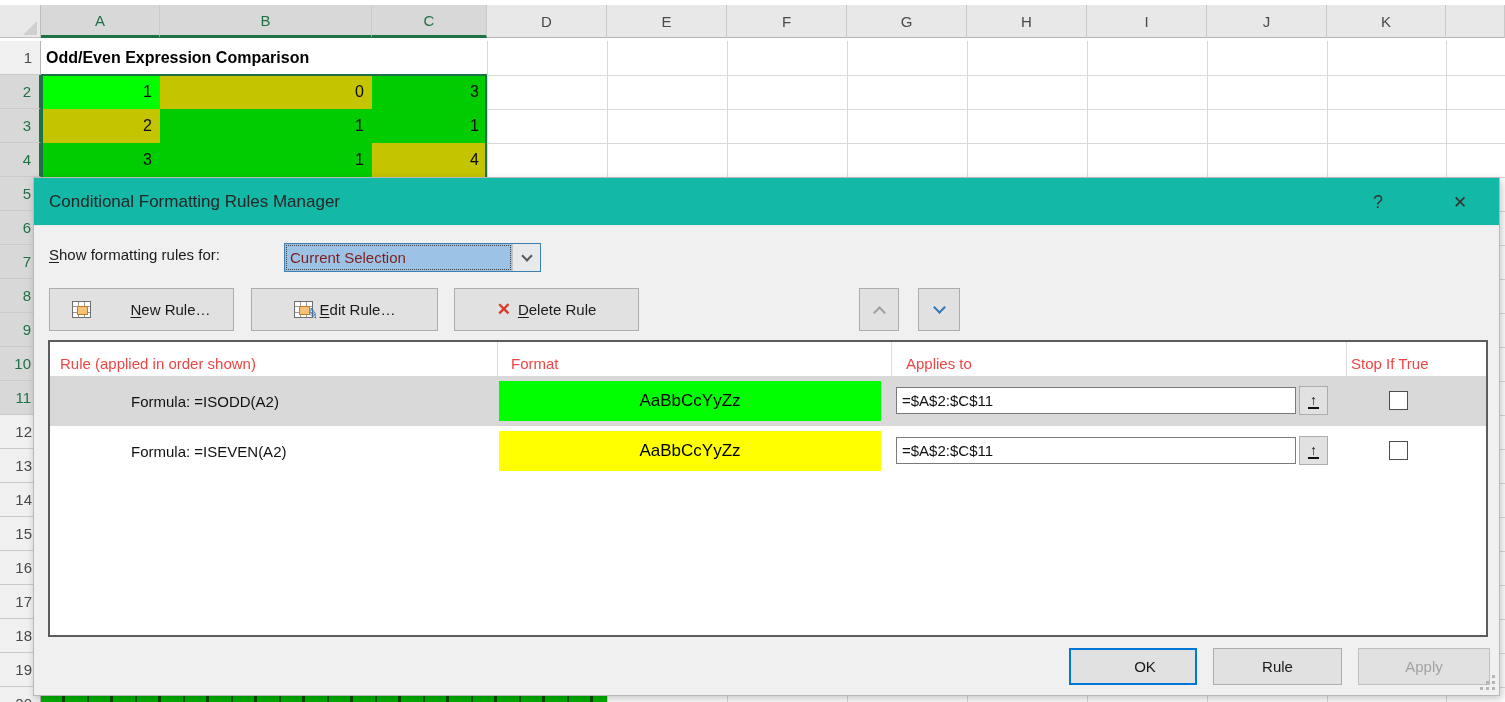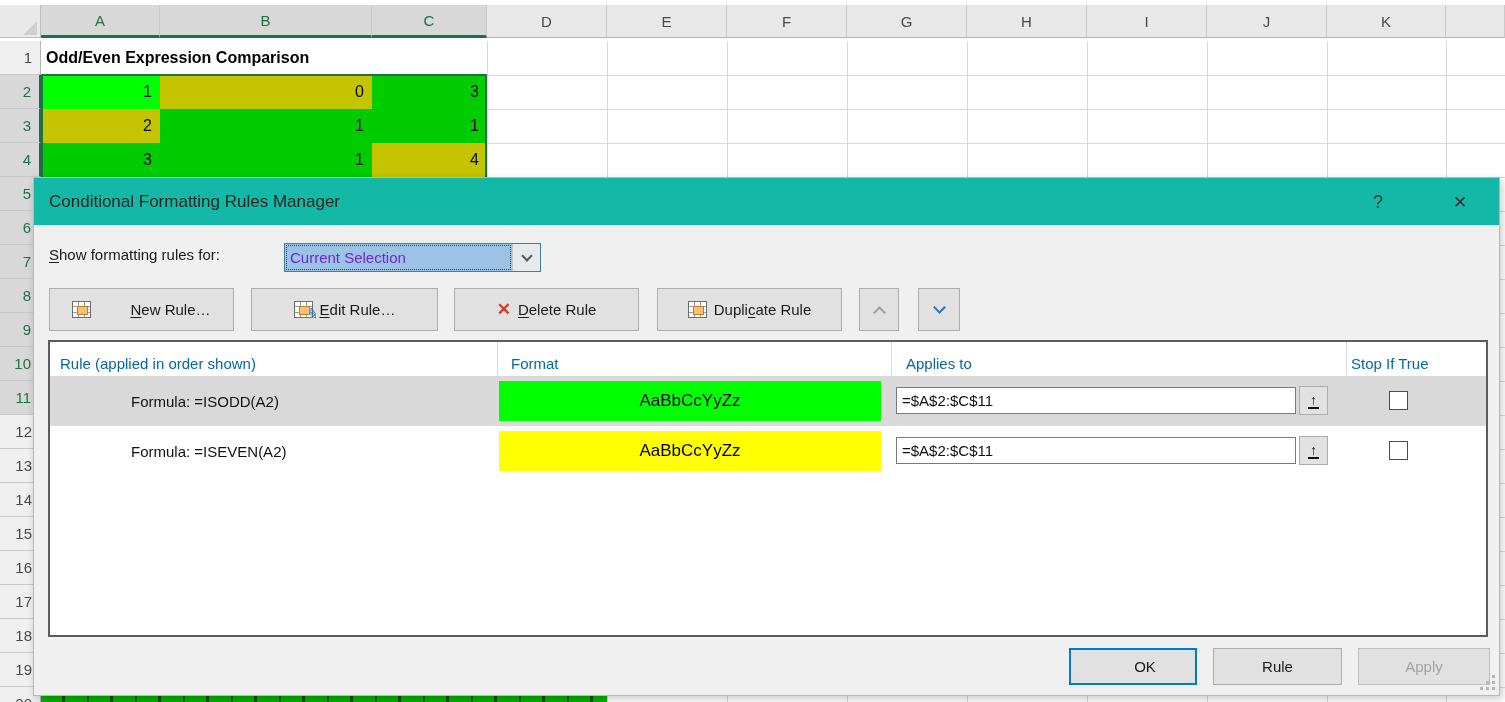--- a/index.html
+++ b/index.html
@@ -39,21 +39,21 @@
             font-size:17px; color:#262626; }
   .cap-btn { position:absolute; top:0; width:34px; height:48px; display:flex; align-items:center;
             justify-content:center; font-size:18px; color:#333; cursor:default; }
   .help-btn { left:1327px; } .close-btn { left:1409px; font-size:17px; }
 
   .lbl { position:absolute; left:15px; top:68px; font-size:15px; color:#1A1A1A; }
   .mn { text-decoration:underline; text-underline-offset:2px; }
 
   .combo { position:absolute; left:250px; top:65px; width:257px; height:29px; background:#fff;
             border:1px solid #3E7FB0; display:flex; }
-  .combo-text { flex:1; background:#9CC3E5; color:#6d28d9; font-size:15px; display:flex; align-items:center;
+  .combo-text { flex:1; background:#9CC3E5; color:#7f1d1d; font-size:15px; display:flex; align-items:center;
             padding-left:5px; outline:1px dotted #404040; outline-offset:-2px; }
   .combo-arrow { width:28px; background:#E7E9EB; border-left:1px solid #C5C5C5; display:flex;
             align-items:center; justify-content:center; }
   .chev { width:8px; height:8px; border-right:2px solid #5A5A5A; border-bottom:2px solid #5A5A5A;
             transform:rotate(45deg); margin-top:-4px; }
 
   .tbtn { position:absolute; top:110px; height:43px; background:#E1E1E1; border:1px solid #ADADAD;
             display:flex; align-items:center; justify-content:center; gap:7px; font-size:15px; color:#1A1A1A; }
   .tblico { position:relative; width:19px; height:17px; border:1px solid #6E6E6E; background:
             linear-gradient(#9B9B9B,#9B9B9B) 0 4px/100% 1px no-repeat,
@@ -66,21 +66,21 @@
   .del-x { color:#D83B2D; font-size:17px; font-weight:700; }
   .updown { position:absolute; top:110px; height:43px; width:40px; background:#E1E1E1;
             border:1px solid #ADADAD; display:flex; align-items:center; justify-content:center; }
   .chev-up { width:9px; height:9px; border-right:2px solid #9E9E9E; border-bottom:2px solid #9E9E9E;
             transform:rotate(-135deg); margin-top:5px; }
   .chev-dn { width:9px; height:9px; border-right:2px solid #2E75B6; border-bottom:2px solid #2E75B6;
             transform:rotate(45deg); margin-top:-4px; }
 
   .listbox { position:absolute; left:14px; top:162px; width:1440px; height:297px; background:#fff;
             border:2px solid #5C5C5C; }
-  .lhead { position:absolute; top:0; height:42px; font-size:15px; color:#0369a1; display:flex; align-items:center; }
+  .lhead { position:absolute; top:0; height:42px; font-size:15px; color:#ef4444; display:flex; align-items:center; }
   .lsep { position:absolute; top:0; height:34px; width:1px; background:#DCDCDC; }
   .rule-row { position:absolute; left:0; width:1436px; height:50px; background:#fff; }
   .rule-row.selected { background:#D9D9D9; }
   .rule-text { position:absolute; left:37px; top:0; height:50px; display:flex; align-items:center;
             font-size:15px; color:#111;margin-left:44px; }
   .swatch { position:absolute; left:449px; top:5px; width:382px; height:40px; display:flex;
             align-items:center; justify-content:center; font-size:17px; color:#000; }
   .applies-input { position:absolute; left:846px; top:11px; width:400px; height:27px; border:1px solid #7A7A7A;
             font-family:"Liberation Sans",sans-serif; font-size:15px; color:#111; padding-left:5px; background:#fff; }
   .picker { position:absolute; left:1249px; top:10px; width:29px; height:29px; background:#E1E1E1;
@@ -213,24 +213,20 @@
   <div class="tbtn" style="left:217px;width:187px;">
     <span class="tblico">
         <span class="pencil">✎</span>
       </span>
     <span><span></span><span class="mn">E</span><span>dit Rule…</span></span>
   </div>
   <div class="tbtn" style="left:420px;width:185px;">
     <span class="del-x">✕</span>
     <span><span></span><span class="mn">D</span><span>elete Rule</span></span>
   </div>
-  <div class="tbtn" style="left:623px;width:185px;">
-    <span class="tblico"></span>
-    <span><span>Dupli</span><span class="mn">c</span><span>ate Rule</span></span>
-  </div>
   <div class="updown" style="left:825px;">
       <span class="chev-up"></span>
     </div>
   <div class="updown" style="left:884px;width:42px;">
       <span class="chev-dn"></span>
     </div>
 
   <div class="listbox">
     <div class="lhead" style="left:10px;">Rule (applied in order shown)</div>
     <div class="lhead" style="left:461px;">Format</div>

